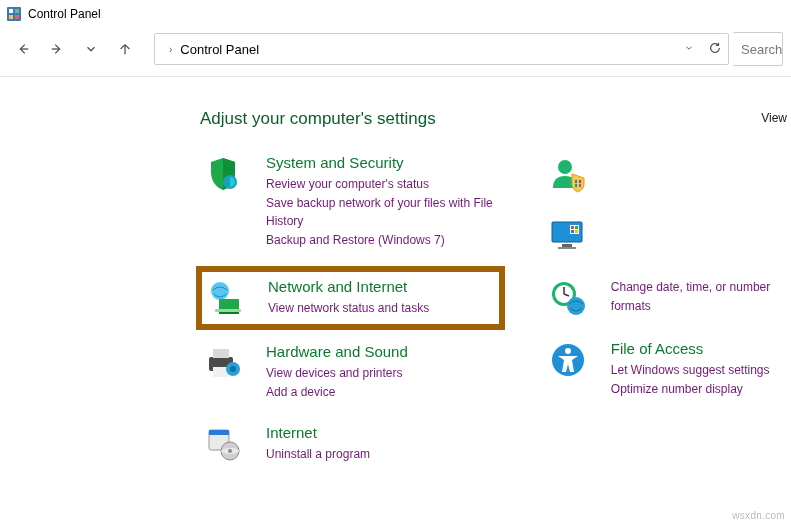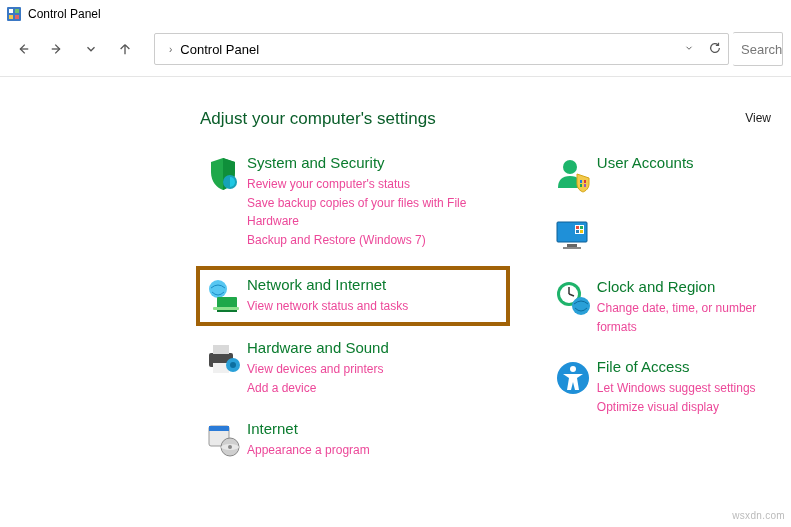--- a/index.html
+++ b/index.html
@@ -72,57 +72,57 @@
       position: relative;
     }
     .hdr {
       font-size: 17px;
       color: #0a5e2a;
       font-weight: 400;
       margin-bottom: 22px;
     }
     .view-by {
       position: absolute;
-      right: 20px;
+      right: 4px;
       top: 34px;
       font-size: 12px;
       color: #1a1a1a;
     }
     .cols {
       display: flex;
       gap: 40px;
     }
     .col { display: flex; flex-direction: column; }
     .category {
       display: flex;
-      gap: 4px;
+      gap: 23px;
       margin-bottom: 16px;
       padding: 3px;
     }
     .category.highlighted {
-      border: 4px solid #a16207;
+      border: 6px solid #a16207;
       padding: 6px 56px 6px 3px;
       margin-left: -4px;
       margin-bottom: 10px;
       margin-top: -2px;
     }
     .cat-icon {
       width: 40px; height: 40px;
       display: flex; align-items: center; justify-content: center;
       flex-shrink: 0;
     }
     .cat-text { display: flex; flex-direction: column; }
     .cat-title {
       color: #0a7b2e;
       font-size: 15px;
       margin-bottom: 3px;
       line-height: 1.2;
     }
     .cat-link {
-      color: #ec4899;
+      color: #701a75;
       font-size: 12px;
       line-height: 1.55;
       cursor: pointer;
     }
     .watermark {
       position: absolute;
       right: 6px;
       bottom: 6px;
       font-size: 10px;
       color: #bbb;
@@ -214,21 +214,21 @@
           <svg viewBox="0 0 40 40">
               <path d="M20 4 L32 8 V18 C32 28 26 34 20 36 C14 34 8 28 8 18 V8 Z" fill="#1fa84a"></path>
               <path d="M20 4 L32 8 V18 C32 28 26 34 20 36 Z" fill="#0f8f3a"></path>
               <circle cx="27" cy="28" r="7" fill="#17a2b8"></circle>
               <path d="M27 23 A5 5 0 0 1 27 33 Z" fill="#1fc8e3"></path>
             </svg>
         </div>
         <div class="cat-text">
           <div class="cat-title">System and Security</div>
           <div class="cat-link">Review your computer's status</div>
-          <div class="cat-link">Save backup copies of your files with File Hardware</div>
+          <div class="cat-link">Save backup network of your files with File History</div>
           <div class="cat-link">Backup and Restore (Windows 7)</div>
         </div>
       </div>
 
       <div class="category highlighted">
         <div class="cat-icon">
           <svg viewBox="0 0 40 40">
               <circle cx="15" cy="13" r="9" fill="#57c7f2"></circle>
               <path d="M8 12 Q15 6 22 12 M9 16 Q15 22 21 16" stroke="#1a8dc4" stroke-width="1" fill="none"></path>
               <rect x="14" y="21" width="20" height="12" rx="1" fill="#1fa84a"></rect>
@@ -265,42 +265,41 @@
               <rect x="6" y="6" width="20" height="20" rx="2" fill="#eaeaea" stroke="#999"></rect>
               <rect x="6" y="6" width="20" height="5" fill="#2a7bd8"></rect>
               <circle cx="27" cy="27" r="9" fill="#cfcfcf"></circle>
               <circle cx="27" cy="27" r="9" fill="none" stroke="#888"></circle>
               <ellipse cx="27" cy="27" rx="9" ry="3" fill="#e8e8e8"></ellipse>
               <circle cx="27" cy="27" r="2" fill="#888"></circle>
             </svg>
         </div>
         <div class="cat-text">
           <div class="cat-title">Internet</div>
-          <div class="cat-link">Appearance a program</div>
+          <div class="cat-link">Uninstall a program</div>
         </div>
       </div>
 
     </div>
 
     <div class="col">
 
       <div class="category">
         <div class="cat-icon">
           <svg viewBox="0 0 40 40">
               <circle cx="17" cy="13" r="7" fill="#1db56b"></circle>
               <path d="M5 34 Q5 22 17 22 Q29 22 29 34 Z" fill="#1db56b"></path>
               <path d="M24 20 L36 24 V30 C36 36 30 38 30 38 C30 38 24 36 24 30 Z" fill="#f2c94c" stroke="#d6a516"></path>
               <rect x="27" y="26" width="2" height="3" fill="#1f7de0"></rect>
               <rect x="31" y="26" width="2" height="3" fill="#d93636"></rect>
               <rect x="27" y="30" width="2" height="3" fill="#1fa84a"></rect>
               <rect x="31" y="30" width="2" height="3" fill="#9b59b6"></rect>
             </svg>
         </div>
         <div class="cat-text">
-          <div class="cat-title">User Accounts</div>
         </div>
       </div>
 
       <div class="category">
         <div class="cat-icon">
           <svg viewBox="0 0 40 40">
               <rect x="4" y="6" width="30" height="20" rx="1" fill="#1f90d8"></rect>
               <rect x="4" y="6" width="30" height="20" rx="1" fill="none" stroke="#0d5f96"></rect>
               <rect x="14" y="28" width="10" height="3" fill="#666"></rect>
               <rect x="10" y="31" width="18" height="2" fill="#888"></rect>
@@ -318,37 +317,36 @@
           <svg viewBox="0 0 40 40">
               <circle cx="16" cy="16" r="12" fill="#1fb36b"></circle>
               <circle cx="16" cy="16" r="9" fill="#fff"></circle>
               <line x1="16" y1="16" x2="16" y2="9" stroke="#333" stroke-width="1.5"></line>
               <line x1="16" y1="16" x2="21" y2="18" stroke="#333" stroke-width="1.5"></line>
               <circle cx="28" cy="28" r="9" fill="#2aa0d8"></circle>
               <path d="M21 26 Q28 20 35 26 M22 30 Q28 36 34 30" stroke="#0d6fa0" stroke-width="1" fill="none"></path>
             </svg>
         </div>
         <div class="cat-text">
-          <div class="cat-title">Clock and Region</div>
           <div class="cat-link">Change date, time, or number formats</div>
         </div>
       </div>
 
       <div class="category">
         <div class="cat-icon">
           <svg viewBox="0 0 40 40">
               <circle cx="20" cy="20" r="16" fill="#1f90d8"></circle>
               <circle cx="20" cy="11" r="3" fill="#fff"></circle>
               <path d="M10 16 L30 16 L24 20 L26 32 L22 32 L20 24 L18 32 L14 32 L16 20 Z" fill="#fff"></path>
             </svg>
         </div>
         <div class="cat-text">
           <div class="cat-title">File of Access</div>
           <div class="cat-link">Let Windows suggest settings</div>
-          <div class="cat-link">Optimize visual display</div>
+          <div class="cat-link">Optimize number display</div>
         </div>
       </div>
 
     </div>
   </div>
 </div>
 
 <div class="watermark">wsxdn.com</div>
 
 </body></html>

